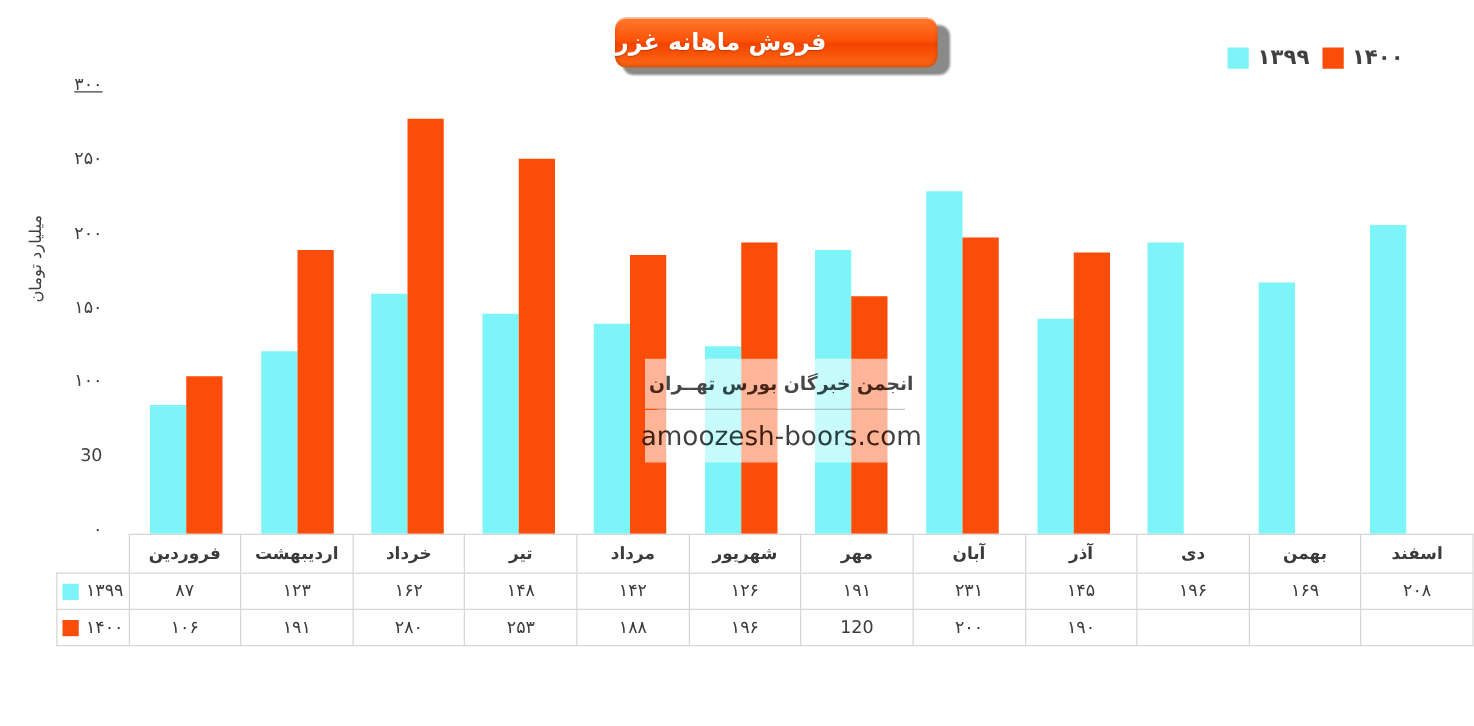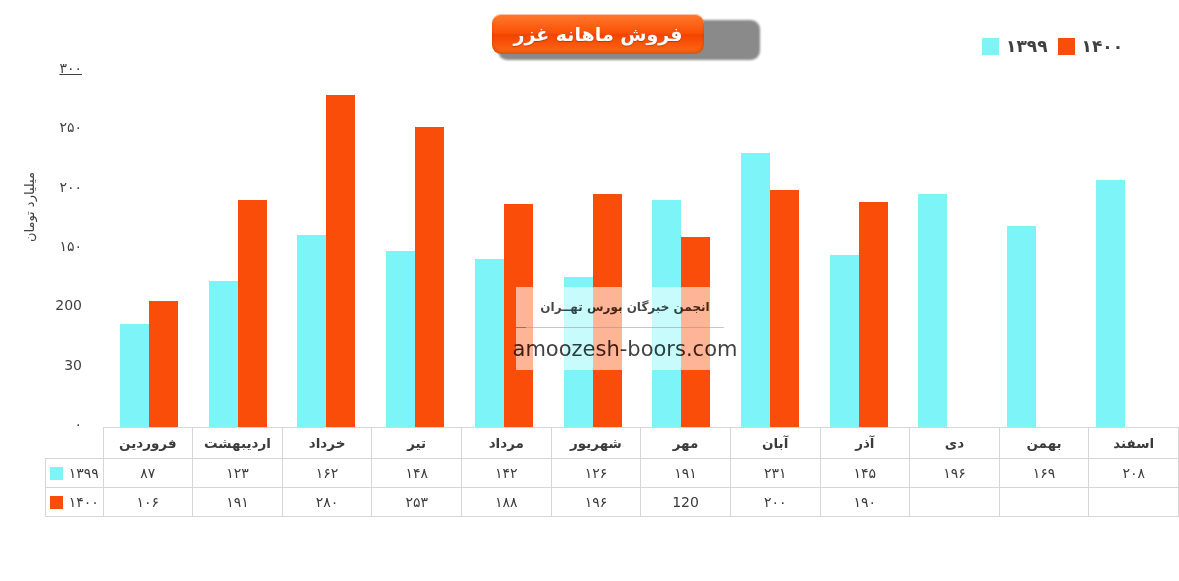--- a/index.html
+++ b/index.html
@@ -10,25 +10,25 @@
   }
   #root{position:absolute;inset:0;}
 
   
   .title-wrap{position:absolute;left:492px;top:14px;width:268px;height:46px;}
   .title-shadow{
     position:absolute;left:6px;top:6px;width:262px;height:40px;
     background:#2b2b2b;border-radius:9px;opacity:.55;filter:blur(1px);
   }
   .title-box{
-    position:absolute;left:0;top:0;width:212px;height:40px;
+    position:absolute;left:0;top:0;width:258px;height:40px;
     border-radius:9px;
     background:linear-gradient(180deg,#ff7a2f 0%,#fb5106 48%,#f24300 52%,#ff6a16 100%);
     box-shadow:inset 0 1px 0 rgba(255,255,255,.55), inset 0 -2px 3px rgba(0,0,0,.18);
-    display:flex;align-items:center;justify-content:center;
+    display:flex;align-items:center;
   }
   .title-text{
     color:#ffffff;font-size:19px;font-weight:bold;direction:rtl;
     letter-spacing:0px;text-shadow:0 1px 1px rgba(0,0,0,.25);
   }
 
   
   .legend{position:absolute;left:982px;top:36px;display:flex;align-items:center;gap:10px;direction:ltr;}
   .legend-item{display:flex;align-items:center;gap:7px;}
   .legend-swatch{width:17px;height:17px;display:block;}
@@ -55,21 +55,21 @@
 
   
   .watermark{
     position:absolute;left:516px;top:287px;width:218px;height:83px;
     opacity:.80;pointer-events:none;
   }
   .wm-line1{
     position:absolute;left:0;top:0;width:218px;height:40px;
     display:flex;align-items:center;justify-content:center;
     background:rgba(255,255,255,.72);
-    font-size:12px;font-weight:bold;color:#1a1a1a;direction:rtl;white-space:nowrap;
+    font-size:15px;font-weight:bold;color:#1a1a1a;direction:rtl;white-space:nowrap;
   }
   .wm-rule{position:absolute;left:10px;top:40px;width:198px;height:1px;background:#b8b8b8;}
   .wm-line2{
     position:absolute;left:0;top:41px;width:218px;height:42px;
     display:flex;align-items:center;justify-content:center;
     background:rgba(255,255,255,.72);
     font-size:21px;color:#111;direction:ltr;white-space:nowrap;
   }
 
   
@@ -110,21 +110,21 @@
     </div>
   </div>
 
   <div class="plot">
     <div class="ylabel">میلیارد تومان</div>
     <div class="yticks" id="yticks">
         <div class="ytick" style="top: 68px; text-decoration: underline;">۳۰۰</div>
         <div class="ytick" style="top: 127.333px;">۲۵۰</div>
         <div class="ytick" style="top: 186.667px;">۲۰۰</div>
         <div class="ytick" style="top: 246px;">۱۵۰</div>
-        <div class="ytick" style="top: 305.333px;">200</div>
+        <div class="ytick" style="top: 305.333px;">۱۰۰</div>
         <div class="ytick" style="top: 364.667px;">30</div>
         <div class="ytick" style="top: 424px;">۰</div>
       </div>
     <div class="bars" id="bars">
         <div class="group" style="left: 0px; width: 88.7px;">
           <div class="bar a" title="فروردین : 87" style="height: 103.24px; background: rgb(125, 245, 248);"></div>
           <div class="bar b" title="فروردین : 106" style="height: 125.787px; background: rgb(251, 77, 10);"></div>
         </div>
         <div class="group" style="left: 88.7px; width: 88.7px;">
           <div class="bar a" title="اردیبهشت : 123" style="height: 145.96px; background: rgb(125, 245, 248);"></div>

